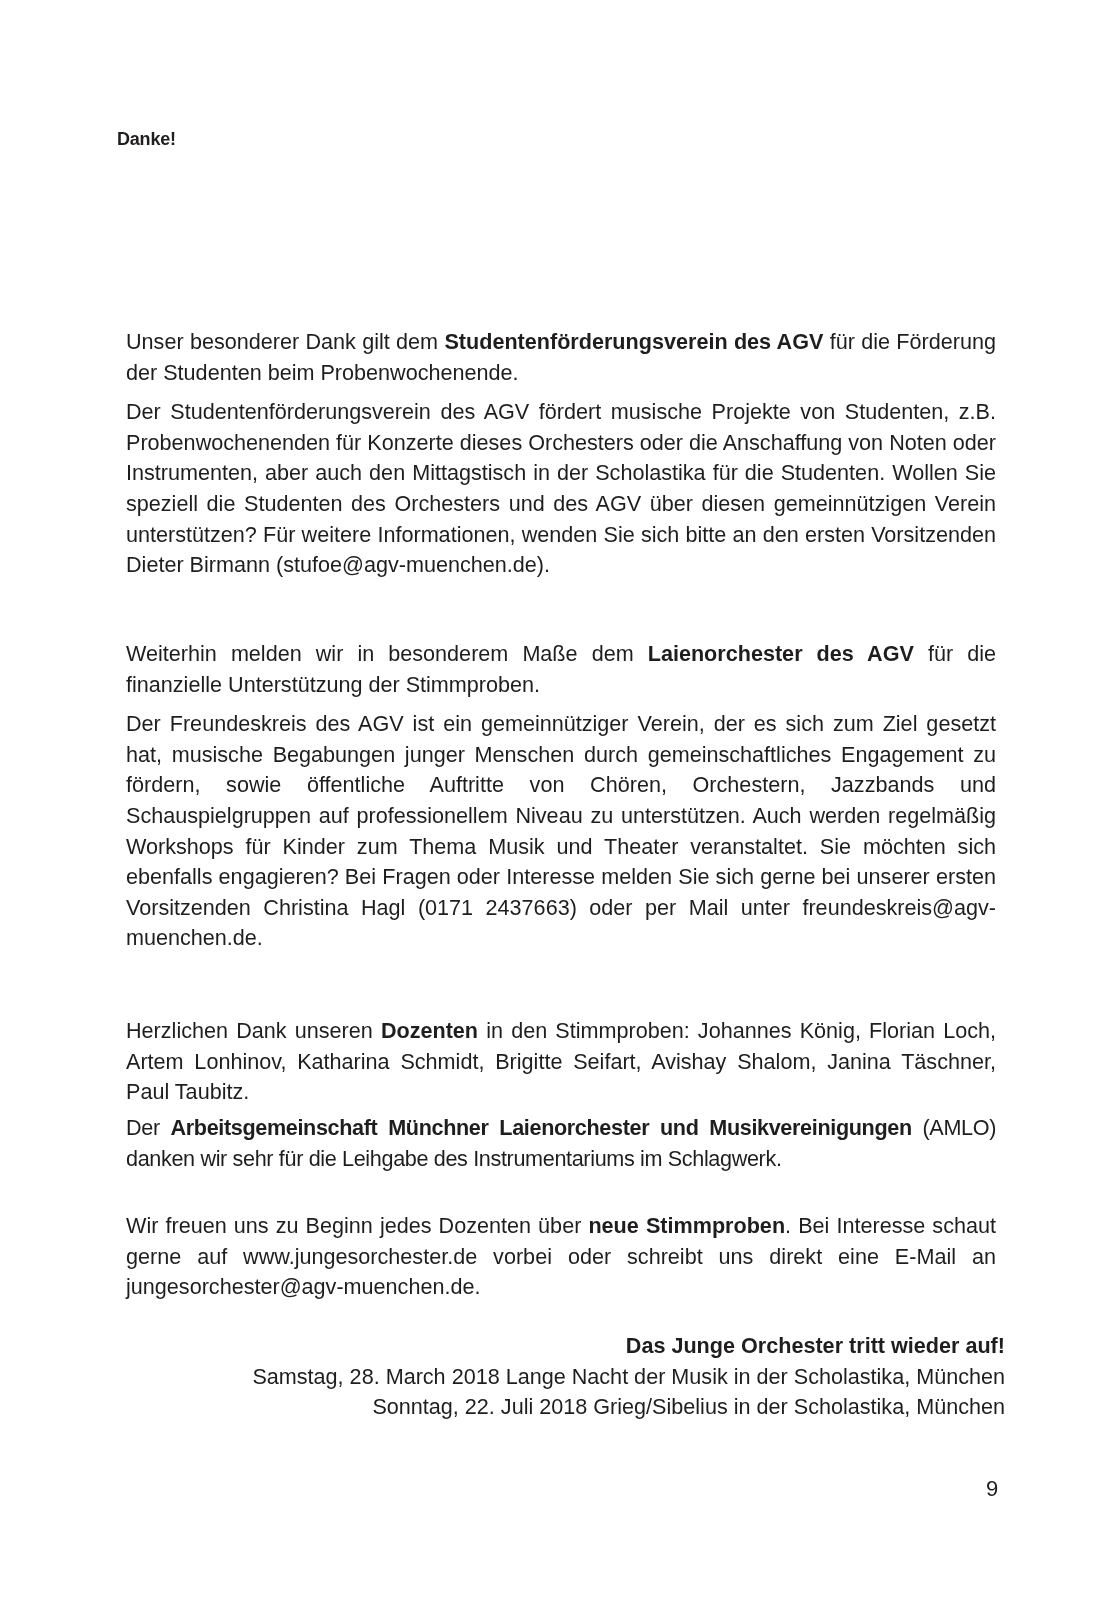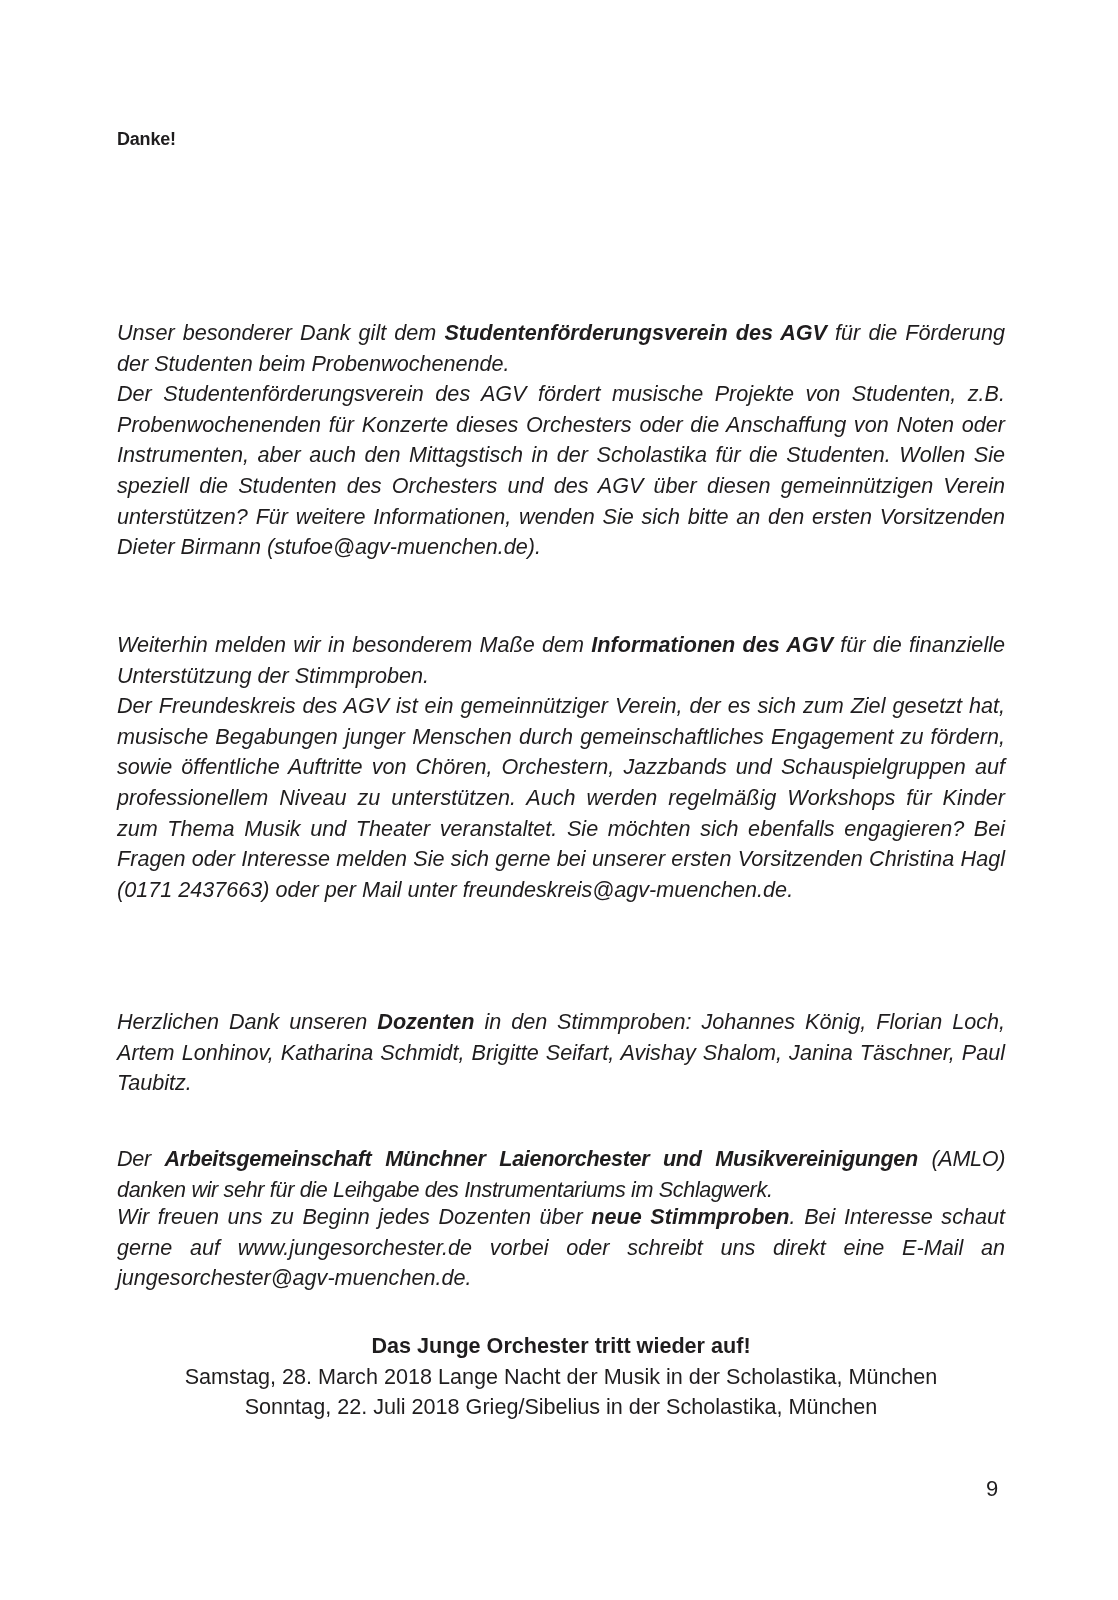--- a/index.html
+++ b/index.html
@@ -8,53 +8,53 @@
       font-family: "Liberation Sans", "DejaVu Sans", sans-serif;
       color: #1f1d1e;
     }
     .page { position: absolute; left: 117px; top: 0; width: 888px; }
     .title {
       position: absolute; top: 122px; left: 0;
       font-size: 18px; font-weight: bold; letter-spacing: -0.2px;
       margin: 0; line-height: 34px;
     }
     .block { position: absolute; left: 0; width: 888px; font-size: 21.6px; line-height: 30.6px; }
-    .block p { margin: 0; text-align: justify; font-style: italic; }
+    .block p { margin: 9px; text-align: justify; }
     .block p.last-left { text-align-last: left; }
     b { font-weight: bold; }
-    .line { display: block; white-space: nowrap; text-align: center; }
+    .line { display: block; white-space: nowrap; text-align: right; }
     .pagenum { position: absolute; left: 986px; top: 1476px; font-size: 22px; }
   </style>
 </head>
 <body>
 
 <div class="page">
   <h1 class="title">Danke!</h1>
 
   <div class="block" style="top:318px;">
     <p class="last-left">
       <span>Unser besonderer Dank gilt dem </span><b>Studentenförderungsverein des AGV</b><span> für die Förderung der Studenten beim Probenwochenende.</span>
     </p>
     <p class="last-left">Der Studentenförderungsverein des AGV fördert musische Projekte von Studenten, z.B. Probenwochenenden für Konzerte dieses Orchesters oder die Anschaffung von Noten oder Instrumenten, aber auch den Mittagstisch in der Scholastika für die Studenten. Wollen Sie speziell die Studenten des Orchesters und des AGV über diesen gemeinnützigen Verein unterstützen? Für weitere Informationen, wenden Sie sich bitte an den ersten Vorsitzenden Dieter Birmann (stufoe@agv-muenchen.de).</p>
   </div>
 
   <div class="block" style="top:630px;">
     <p class="last-left">
-      <span>Weiterhin melden wir in besonderem Maße dem </span><b>Informationen des AGV</b><span> für die finanzielle Unterstützung der Stimmproben.</span>
+      <span>Weiterhin melden wir in besonderem Maße dem </span><b>Laienorchester des AGV</b><span> für die finanzielle Unterstützung der Stimmproben.</span>
     </p>
     <p class="last-left">Der Freundeskreis des AGV ist ein gemeinnütziger Verein, der es sich zum Ziel gesetzt hat, musische Begabungen junger Menschen durch gemeinschaftliches Engagement zu fördern, sowie öffentliche Auftritte von Chören, Orchestern, Jazzbands und Schauspielgruppen auf professionellem Niveau zu unterstützen. Auch werden regelmäßig Workshops für Kinder zum Thema Musik und Theater veranstaltet. Sie möchten sich ebenfalls engagieren? Bei Fragen oder Interesse melden Sie sich gerne bei unserer ersten Vorsitzenden Christina Hagl (0171 2437663) oder per Mail unter freundeskreis@agv-muenchen.de.</p>
   </div>
 
   <div class="block" style="top:1007px;">
     <p class="last-left">
       <span>Herzlichen Dank unseren </span><b>Dozenten</b><span> in den Stimmproben: Johannes König, Florian Loch, Artem Lonhinov, Katharina Schmidt, Brigitte Seifart, Avishay Shalom, Janina Täschner, Paul Taubitz.</span>
     </p>
   </div>
 
-  <div class="block" style="top:1144px; letter-spacing:-0.35px;">
+  <div class="block" style="top:1104px; letter-spacing:-0.35px;">
     <p class="last-left">
       <span>Der </span><b>Arbeitsgemeinschaft Münchner Laienorchester und Musikvereinigungen</b><span> (AMLO) danken wir sehr für die Leihgabe des Instrumentariums im Schlagwerk.</span>
     </p>
   </div>
 
   <div class="block" style="top:1202px;">
     <p class="last-left">
       <span>Wir freuen uns zu Beginn jedes Dozenten über </span><b>neue Stimmproben</b><span>. Bei Interesse schaut gerne auf www.jungesorchester.de vorbei oder schreibt uns direkt eine E-Mail an jungesorchester@agv-muenchen.de.</span>
     </p>
   </div>

